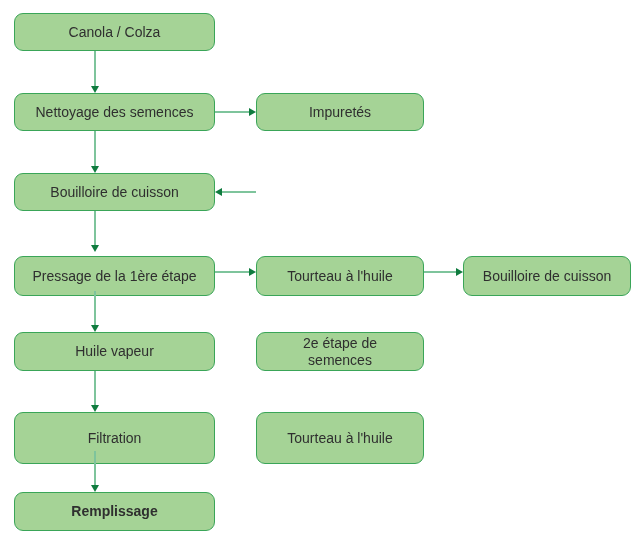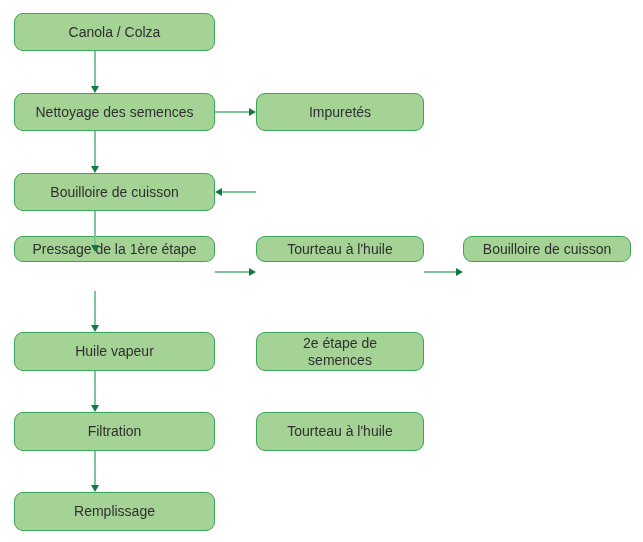--- a/index.html
+++ b/index.html
@@ -32,24 +32,24 @@
     padding: 2px 6px;
   }
   
   .col1 { left: 14px;  width: 201px; }
   .col2 { left: 256px; width: 168px; }
   .col3 { left: 463px; width: 168px; }
   
   .row1 { top: 13px;  height: 38px; }
   .row2 { top: 93px;  height: 38px; }
   .row3 { top: 173px; height: 38px; }
-  .row4 { top: 236px; height: 26px; }
+  .row4 { top: 256px; height: 40px; }
   .row5 { top: 332px; height: 39px; }
-  .row6 { top: 412px; height: 39px; }
-  .row7 { top: 492px; height: 39px; }
+  .row6 { top: 412px; height: 52px; }
+  .row7 { top: 492px; height: 39px; font-weight: bold; }
 
   
   .edge-line {
     position: absolute;
     background: #7ec49c;
   }
   .edge-line.v { width: 1.5px; left: 94px; }
   .edge-line.h { height: 1.5px; }
   .arrowhead {
     position: absolute;

